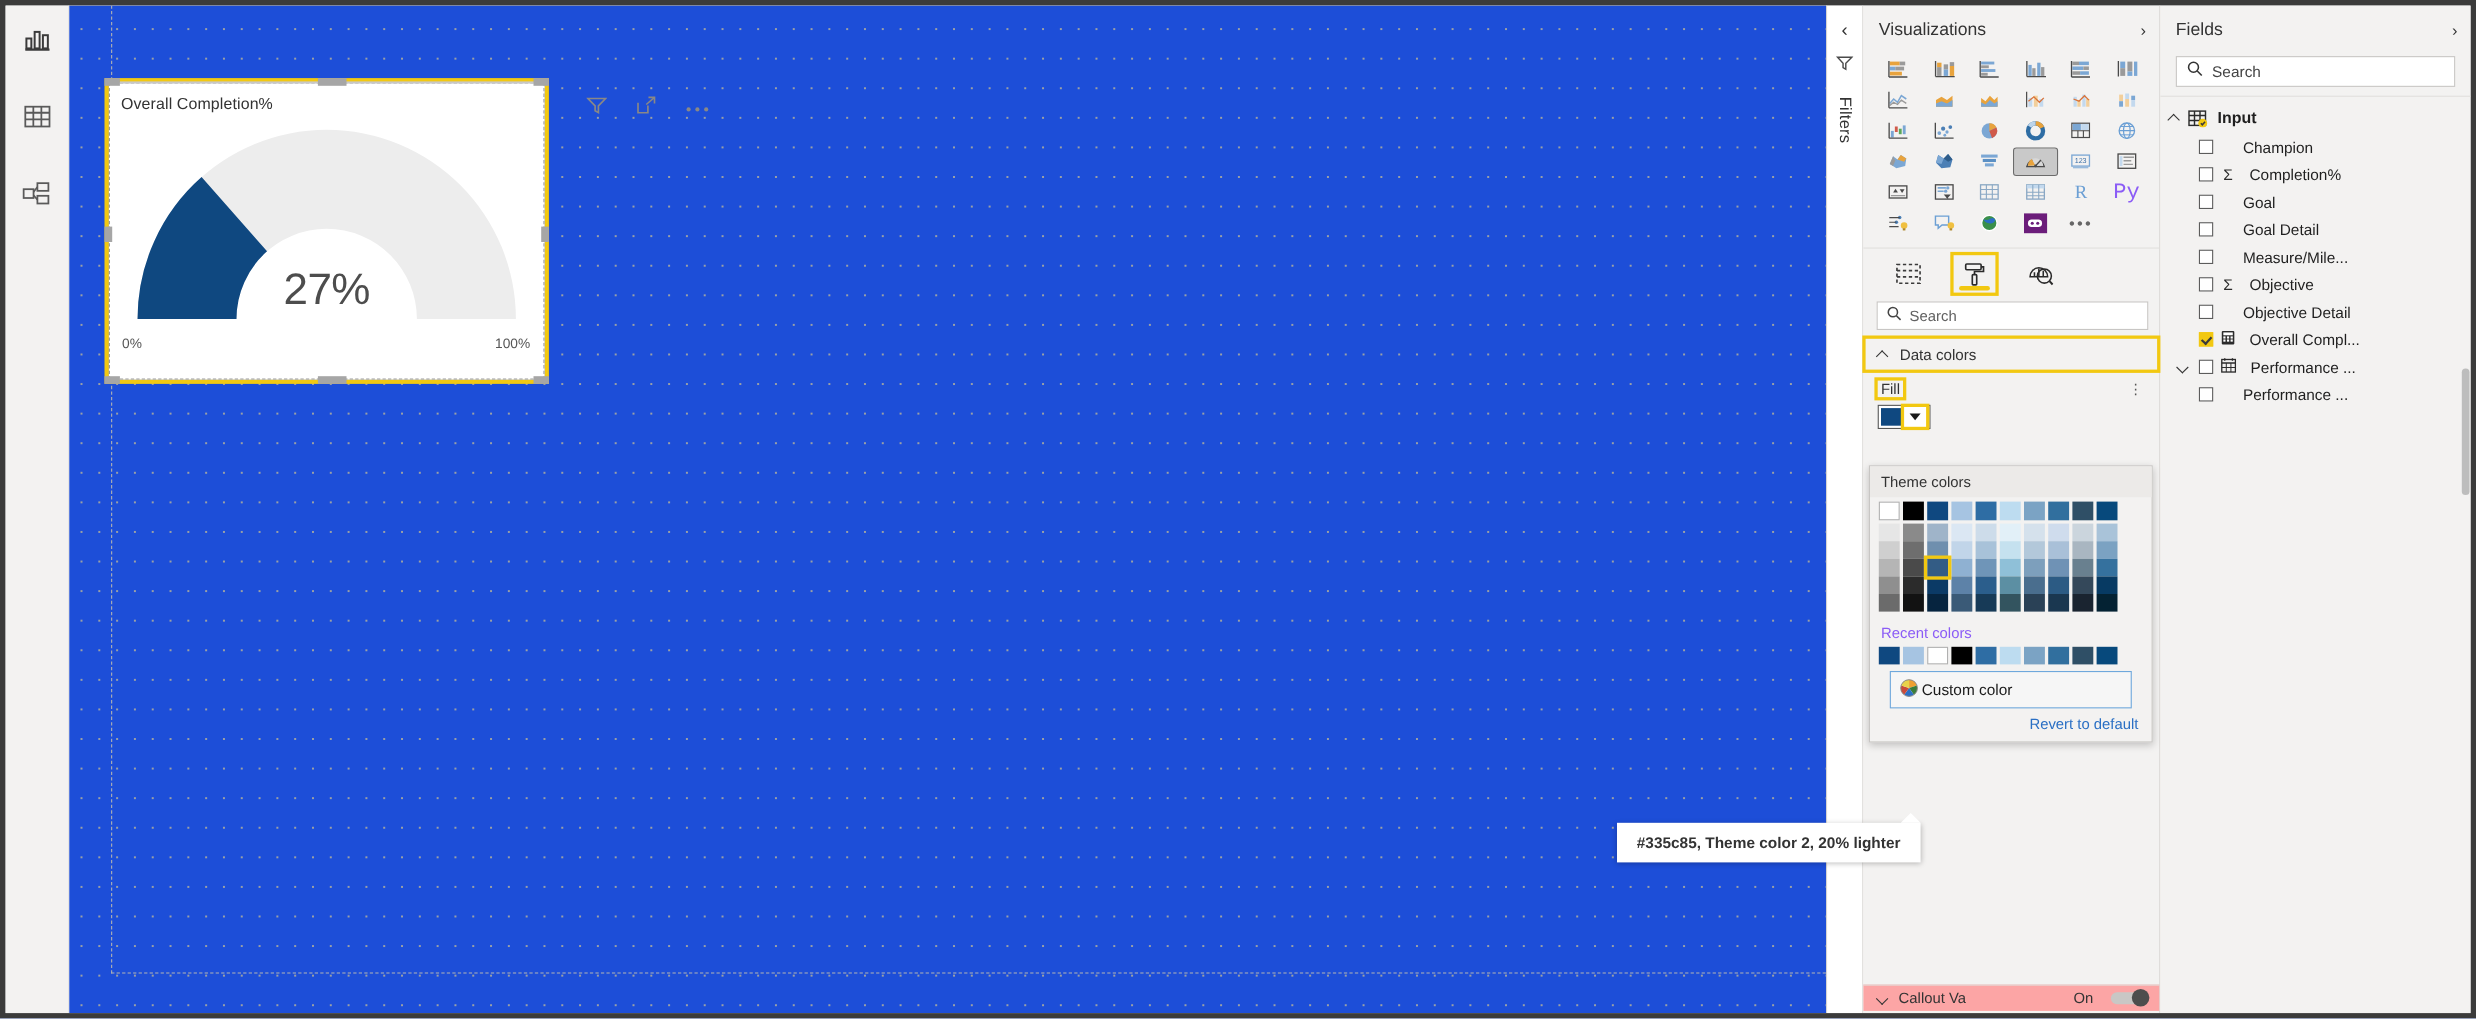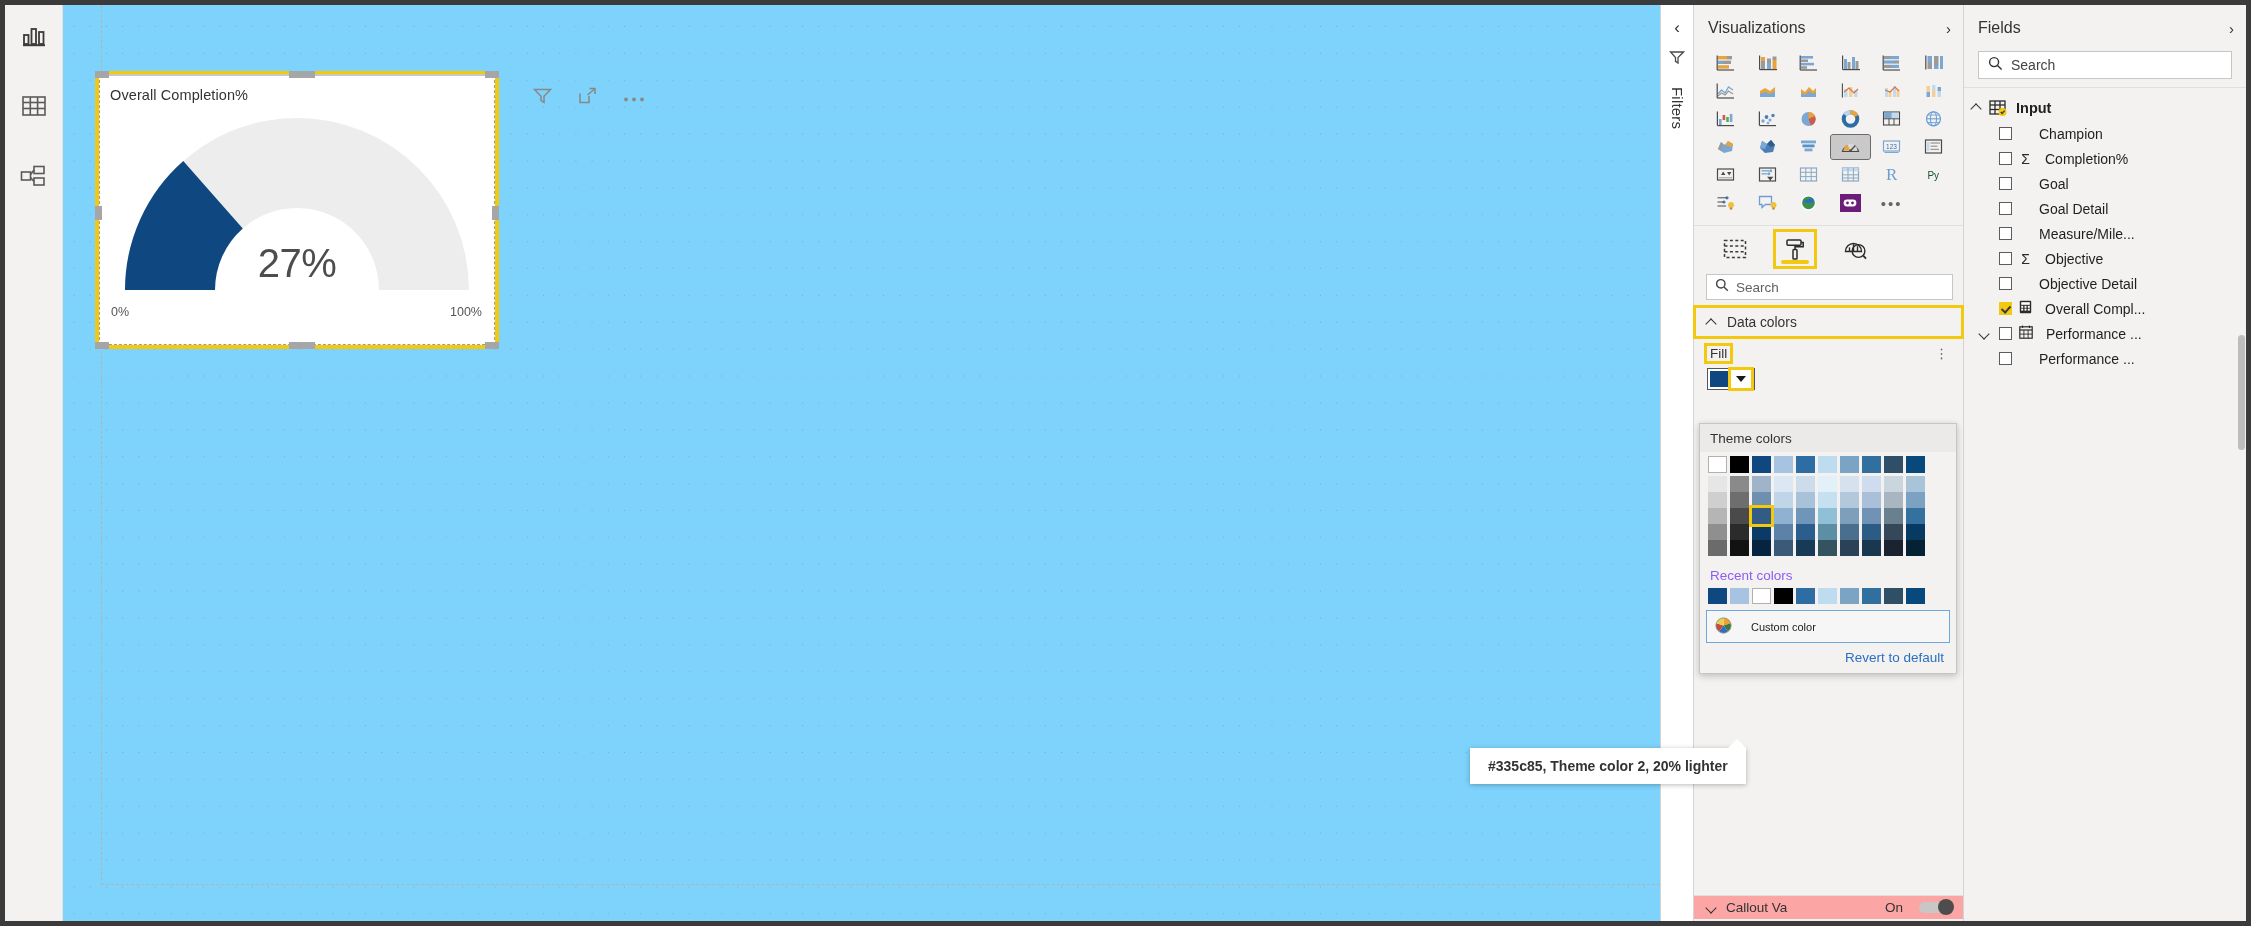--- a/index.html
+++ b/index.html
@@ -24,21 +24,21 @@
     width: 58px; flex:0 0 58px;
     background:#f3f2f1;
     border-right:1px solid #e3e1df;
     padding-top:14px;
     display:flex; flex-direction:column; align-items:center; gap:36px;
   }
   #left-rail .rail-btn { width:34px; height:34px; display:flex; align-items:center; justify-content:center; cursor:pointer; }
   #left-rail svg { display:block; }
 
   
-  #canvas-wrap { flex:1 1 auto; position:relative; background:#7dd3fc; overflow:hidden; }
+  #canvas-wrap { flex:1 1 auto; position:relative; background:#1d4ed8; overflow:hidden; }
   #canvas {
     position:absolute; left:0; top:0; right:0; bottom:0;
     background-image:
       radial-gradient(circle, #9aa0a6 0.7px, transparent 0.9px);
     background-size: 16.2px 26.9px;
     background-position: 3px 8px;
     background-repeat: repeat;
   }
   #canvas-border {
     position:absolute; left:38px; top:0px; right:0px; bottom:36px;
@@ -201,23 +201,23 @@
   .popup-head { font-size:13.5px; color:#333; padding:7px 0 6px 10px; background:#eceae8; }
   .swatch-grid { padding:4px 8px 6px 8px; }
   .swatch-row { display:flex; gap:3px; }
   .swatch-col { display:flex; flex-direction:column; gap:0; }
   .sw { width:19px; height:16px; display:block; }
   .sw.top { height:17px; margin-bottom:3px; }
   .sw-sel { outline:3px solid #f2c811; z-index:4; position:relative; }
   .recent-head { font-size:13.5px; color:#8b5cf6; padding:6px 0 5px 10px; }
   #recent-row { display:flex; gap:3px; padding:0 8px 6px 8px; }
   #custom-color {
-    display:flex; align-items:center; gap:19px;
-    margin:0 6px; padding:6px 8px;
-    border:1px solid #6fa8dc; background:#f6f6f6; font-size:11px; color:#1a1a1a;
+    display:flex; align-items:center; gap:3px;
+    margin:0 18px; padding:6px 8px;
+    border:1px solid #6fa8dc; background:#f6f6f6; font-size:14px; color:#1a1a1a;
     cursor:pointer;
   }
   #revert {
     text-align:right; padding:7px 12px 8px 0; font-size:13.5px; color:#2a6fc4; cursor:pointer;
   }
 
   #tooltip {
     position:absolute; left:1470px; top:748px;
     background:#ffffff; color:#333;
     font-size:14px; font-weight:bold;
@@ -644,21 +644,21 @@
             <line x1="2.5" y1="8.8" x2="18.5" y2="8.8" stroke="#8aa8c4" stroke-width="1"></line>
             <line x1="2.5" y1="12" x2="18.5" y2="12" stroke="#8aa8c4" stroke-width="1"></line>
             <line x1="8" y1="2" x2="8" y2="15" stroke="#8aa8c4" stroke-width="1"></line>
             <line x1="13.4" y1="2" x2="13.4" y2="15" stroke="#8aa8c4" stroke-width="1"></line>
           </svg>
         </div>
         <div class="viz-cell">
           <span style="font-size:17px;color:#6b9fd4;font-family:'Liberation Serif',serif;">R</span>
         </div>
         <div class="viz-cell">
-          <span style="font-size:10px;color:#14532d;font-family:Liberation Sans, sans-serif;">Py</span>
+          <span style="font-size:20px;color:#8b5cf6;font-family:Liberation Mono, monospace;">Py</span>
         </div>
         <div class="viz-cell">
           <svg width="21" height="18" viewBox="0 0 21 18">
             <circle cx="12" cy="3.8" r="1.6" fill="#4b7fb5"></circle>
             <circle cx="9" cy="8" r="1.6" fill="#4b7fb5"></circle>
             <line x1="2.5" y1="3.8" x2="12" y2="3.8" stroke="#4a4a4a" stroke-width="1"></line>
             <line x1="2.5" y1="8" x2="9" y2="8" stroke="#4a4a4a" stroke-width="1"></line>
             <line x1="2.5" y1="12" x2="11" y2="12" stroke="#4a4a4a" stroke-width="1"></line>
             <circle cx="16" cy="11" r="3" fill="#f0c040"></circle>
             <rect x="14.8" y="13.5" width="2.4" height="2" fill="#b0882a"></rect>

